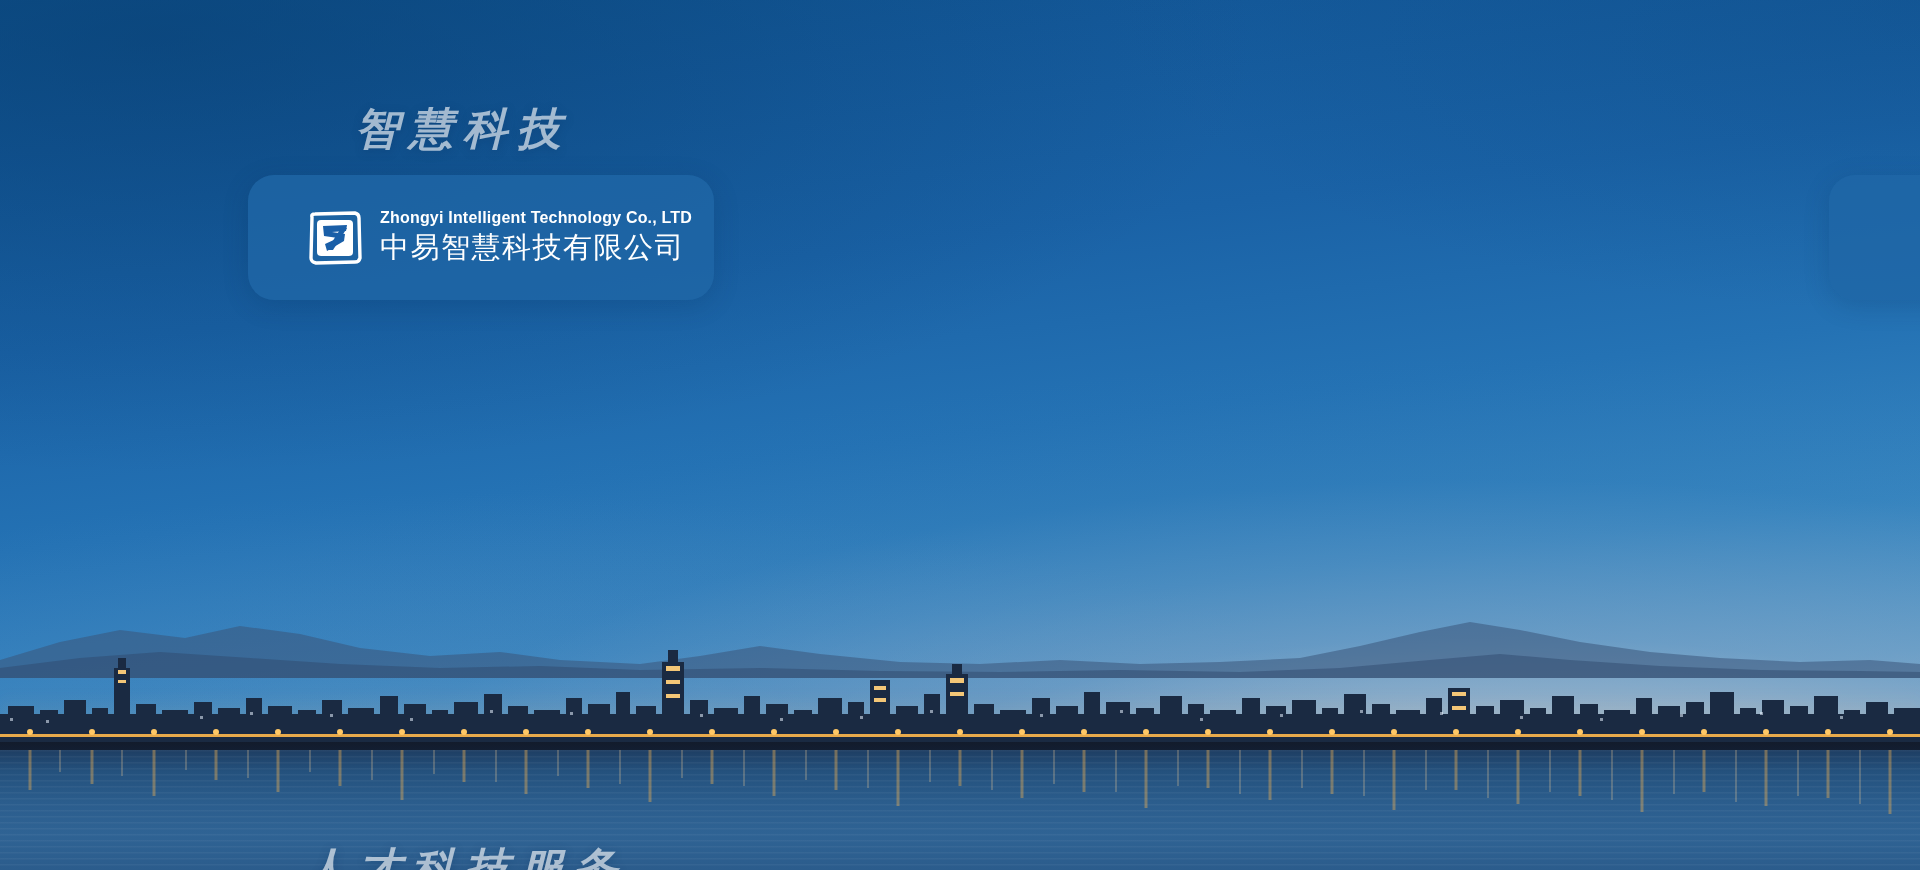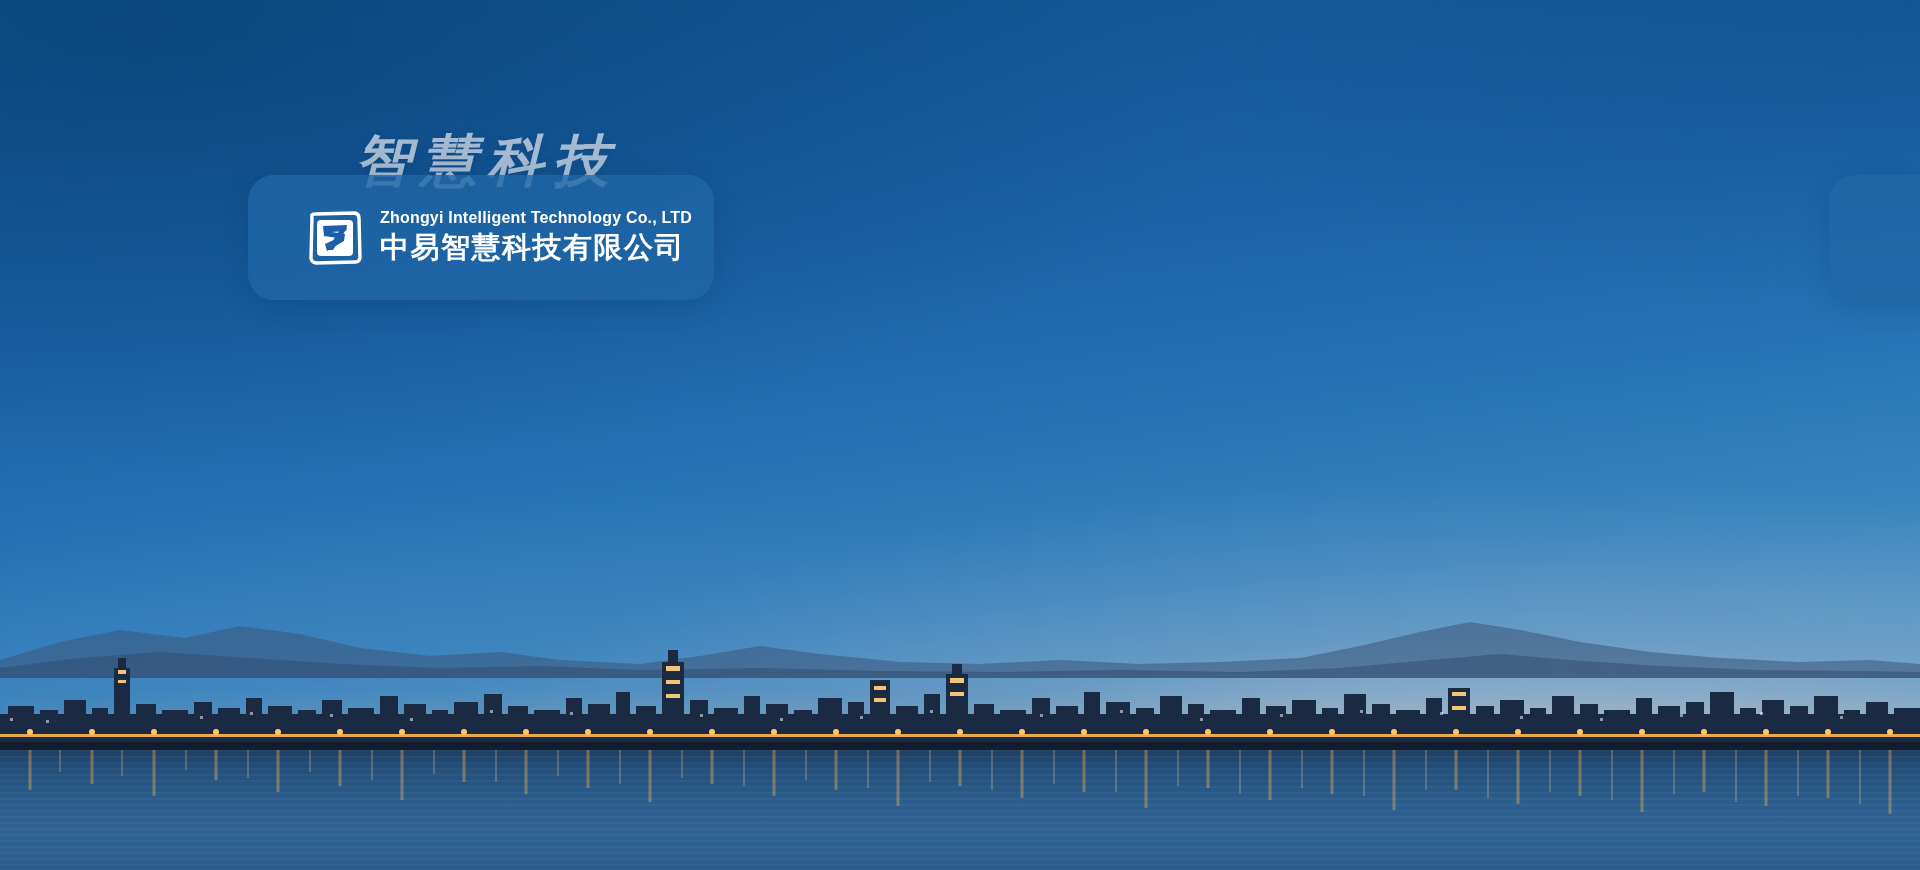--- a/index.html
+++ b/index.html
@@ -63,29 +63,28 @@
     position:absolute; inset:0;
     display:grid;
     grid-template-columns:1fr 1fr;
     grid-template-rows:1fr 1fr;
     padding:0;
   }
   .quad { position:relative; }
 
   .sec-title {
     position:absolute;
-    font-size:56px;
+    font-size:44px;
     font-weight:700;
     font-style:italic;
     letter-spacing:10px;
     color:rgba(255,255,255,0.62);
     text-shadow:0 2px 10px rgba(10,50,95,0.30);
     white-space:nowrap;
     font-family:"DejaVu Sans","Liberation Sans",sans-serif;
-    margin-top:24px;
   }
 
   .card {
     position:absolute;
     background:rgba(31,102,166,0.80);
     border-radius:26px;
     display:flex;
     align-items:center;
     box-shadow:0 6px 26px rgba(8,45,85,0.18);
   }
@@ -95,21 +94,21 @@
     color:#ffffff;
     font-size:16.5px;
     font-weight:700;
     letter-spacing:0.2px;
     line-height:1.3;
     white-space:nowrap;
   }
   .name-cn {
     color:#ffffff;
     font-size:29px;
-    font-weight:700;
+    font-weight:400;
     letter-spacing:1.5px;
     line-height:1.35;
     white-space:nowrap;
     font-family:"DejaVu Sans","Liberation Sans",sans-serif;
   }
 
   
   .q1 .sec-title { left:355px; top:100px; }
   .q1 .card { left:248px; top:175px; width:466px; height:125px; padding-left:60px; }
   .q1 .name-en { font-size:16px; }

